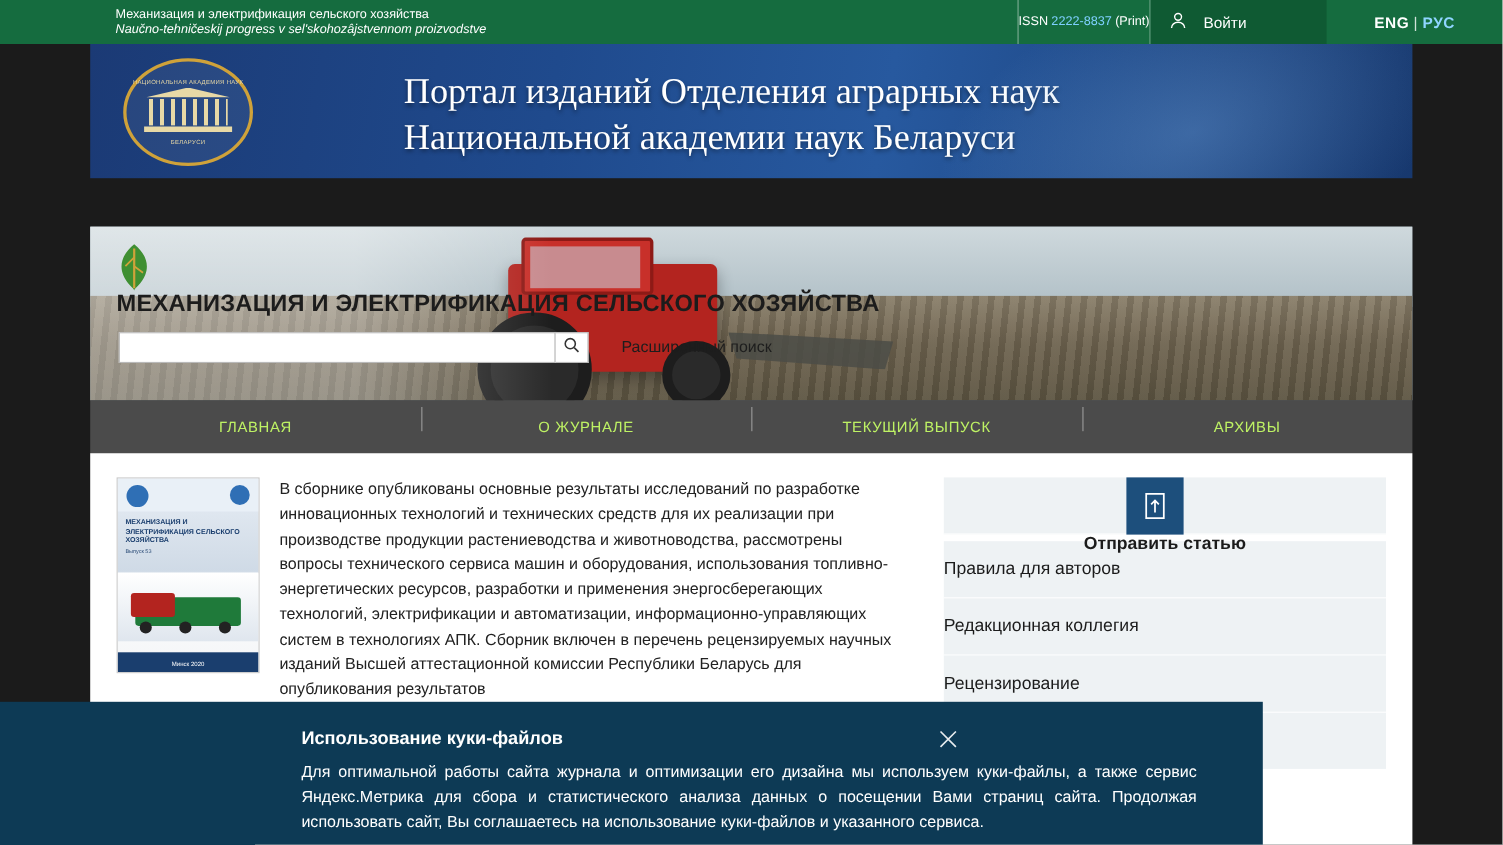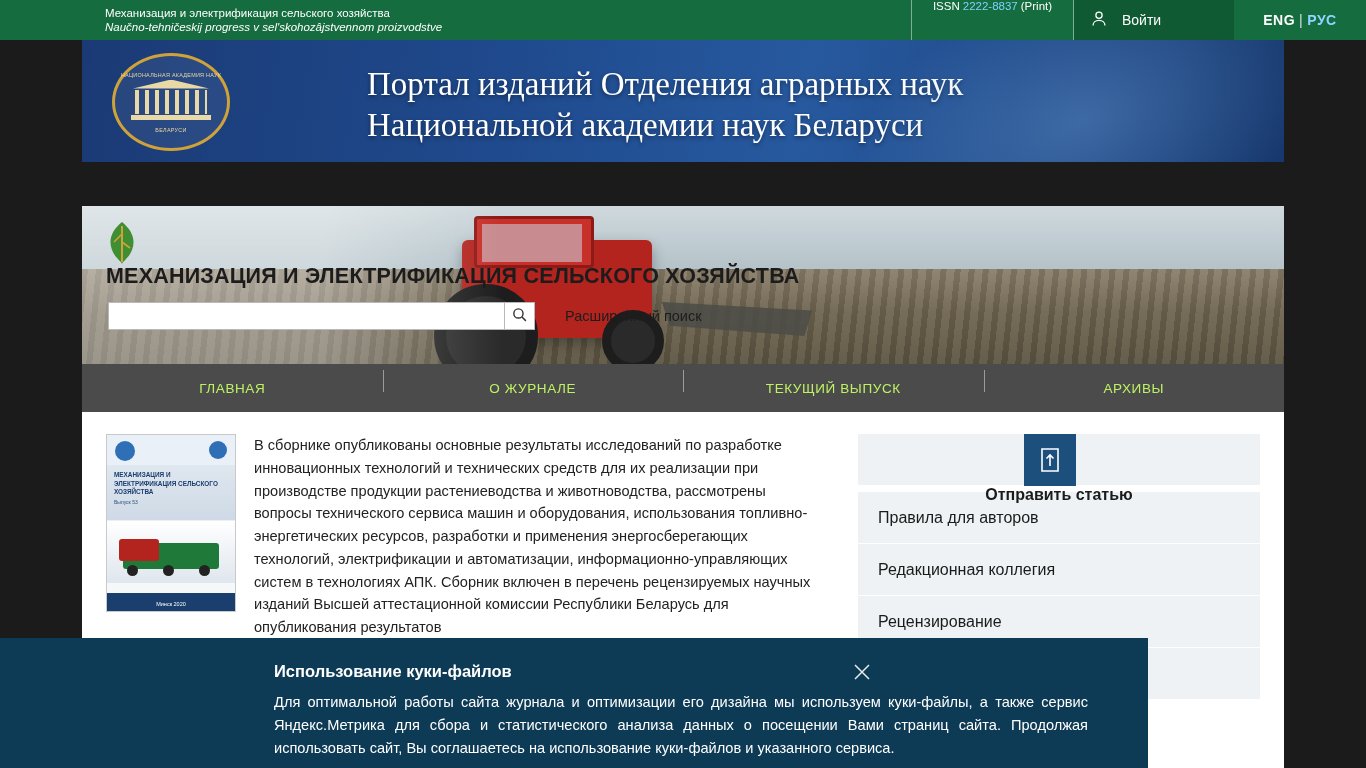--- a/index.html
+++ b/index.html
@@ -27,44 +27,44 @@
     flex-direction: column;
     justify-content: center;
     line-height: 1.25;
   }
   .topbar-titles .t1 { font-size: 11.5px; }
   .topbar-titles .t2 { font-size: 11.5px; font-style: italic; }
 
   .topbar-spacer { flex: 1; }
 
   .issn-box {
-    width: 163px;
+    width: 121px;
     border-left: 1px solid rgba(255,255,255,.45);
     border-right: 1px solid rgba(255,255,255,.45);
     display: flex;
-    align-items: flex-start;
+    align-items: center;
     justify-content: center;
     font-size: 11.5px;
     white-space: nowrap;
   }
   .issn-box .num { color: #7fd0ff; margin: 0 3px; }
 
   .login-box {
     width: 160px;
     background: #0f5a33;
     display: flex;
     align-items: center;
     gap: 12px;
     padding-left: 14px;
     font-size: 14px;
   }
   .login-box .user-icon { display: block; }
 
   .lang-box {
-    width: 132px;
+    width: 160px;
     display: flex;
     align-items: center;
     justify-content: center;
     gap: 4px;
     font-size: 14px;
     font-weight: bold;
     letter-spacing: .5px;
   }
   .lang-box .sep { font-weight: normal; opacity: .8; }
   .lang-box .rus { color: #8fd5ff; }
@@ -314,21 +314,20 @@
     cursor: pointer;
   }
 
   .col-right { width: 402px; flex: none; }
   .side-item {
     height: 52px;
     background: #eef2f4;
     border-bottom: 1px solid #ffffff;
     display: flex;
     align-items: center;
-    padding-left: 20px;
     font-size: 16px;
     color: #1b1b1b;
     cursor: pointer;
   }
   .side-item.first { padding-left: 0; flex-direction: column; }
   .side-icon {
     width: 52px; height: 52px;
     background: #1d4f7c;
     display: flex; align-items: center; justify-content: center;
     flex: none;

